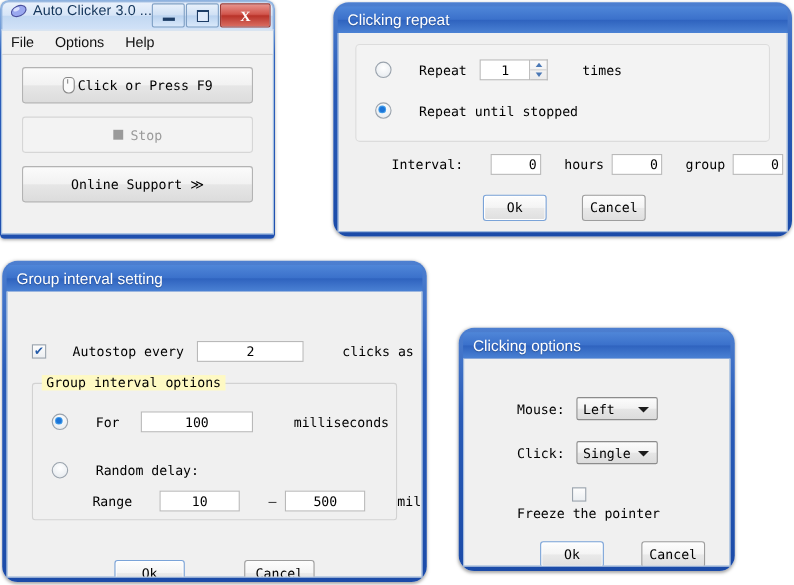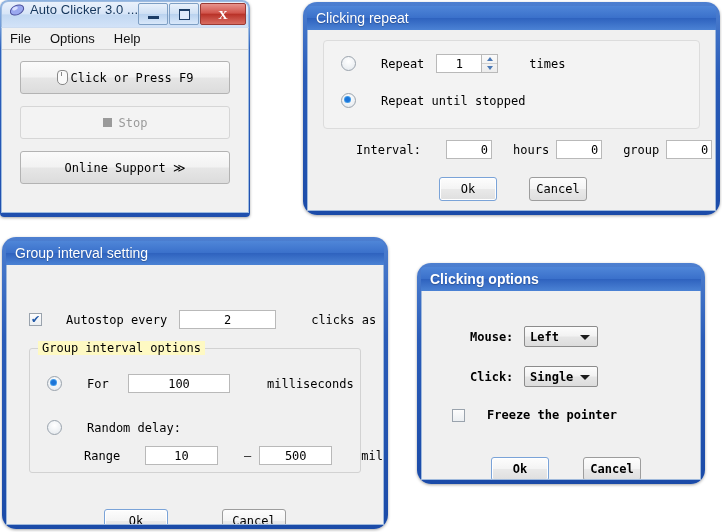--- a/index.html
+++ b/index.html
@@ -359,21 +359,21 @@
 
       <div class="btn default" style="position:absolute; left:97px; top:244px; width:64px;">
         <span>Ok</span>
       </div>
       <div class="btn" style="position:absolute; left:215px; top:244px; width:64px;">
         <span>Cancel</span>
       </div>
     </div>
   </div>
 
-  <div class="win dlg" style="left:417px; top:263px; width:288px; height:221px;font-weight:bold;">
+  <div class="win dlg" style="left:417px; top:298px; width:251px; height:221px;">
     <div class="dlg-title">
       <span>Clicking options</span>
     </div>
     <div class="dlg-body">
 
       <div class="row" style="position:absolute; left:30px; top:35px; gap:0;">
         <span class="lbl" style="width:54px;">Mouse:</span>
         <span class="combo" style="width:74px;">
           <span>Left</span>
           <span class="caret"></span>
@@ -381,21 +381,21 @@
       </div>
 
       <div class="row" style="position:absolute; left:30px; top:75px; gap:0;">
         <span class="lbl" style="width:54px;">Click:</span>
         <span class="combo" style="width:74px;">
           <span>Single</span>
           <span class="caret"></span>
         </span>
       </div>
 
-      <div class="row" style="position:absolute; left:30px; top:117px; gap:4px;">
+      <div class="row" style="position:absolute; left:30px; top:117px; gap:4px;flex-direction:column;">
         <span class="checkbox"></span>
         <span class="lbl">Freeze the pointer</span>
       </div>
 
       <div class="btn default" style="position:absolute; left:69px; top:166px; width:58px;">
         <span>Ok</span>
       </div>
       <div class="btn" style="position:absolute; left:161px; top:166px; width:58px;">
         <span>Cancel</span>
       </div>

